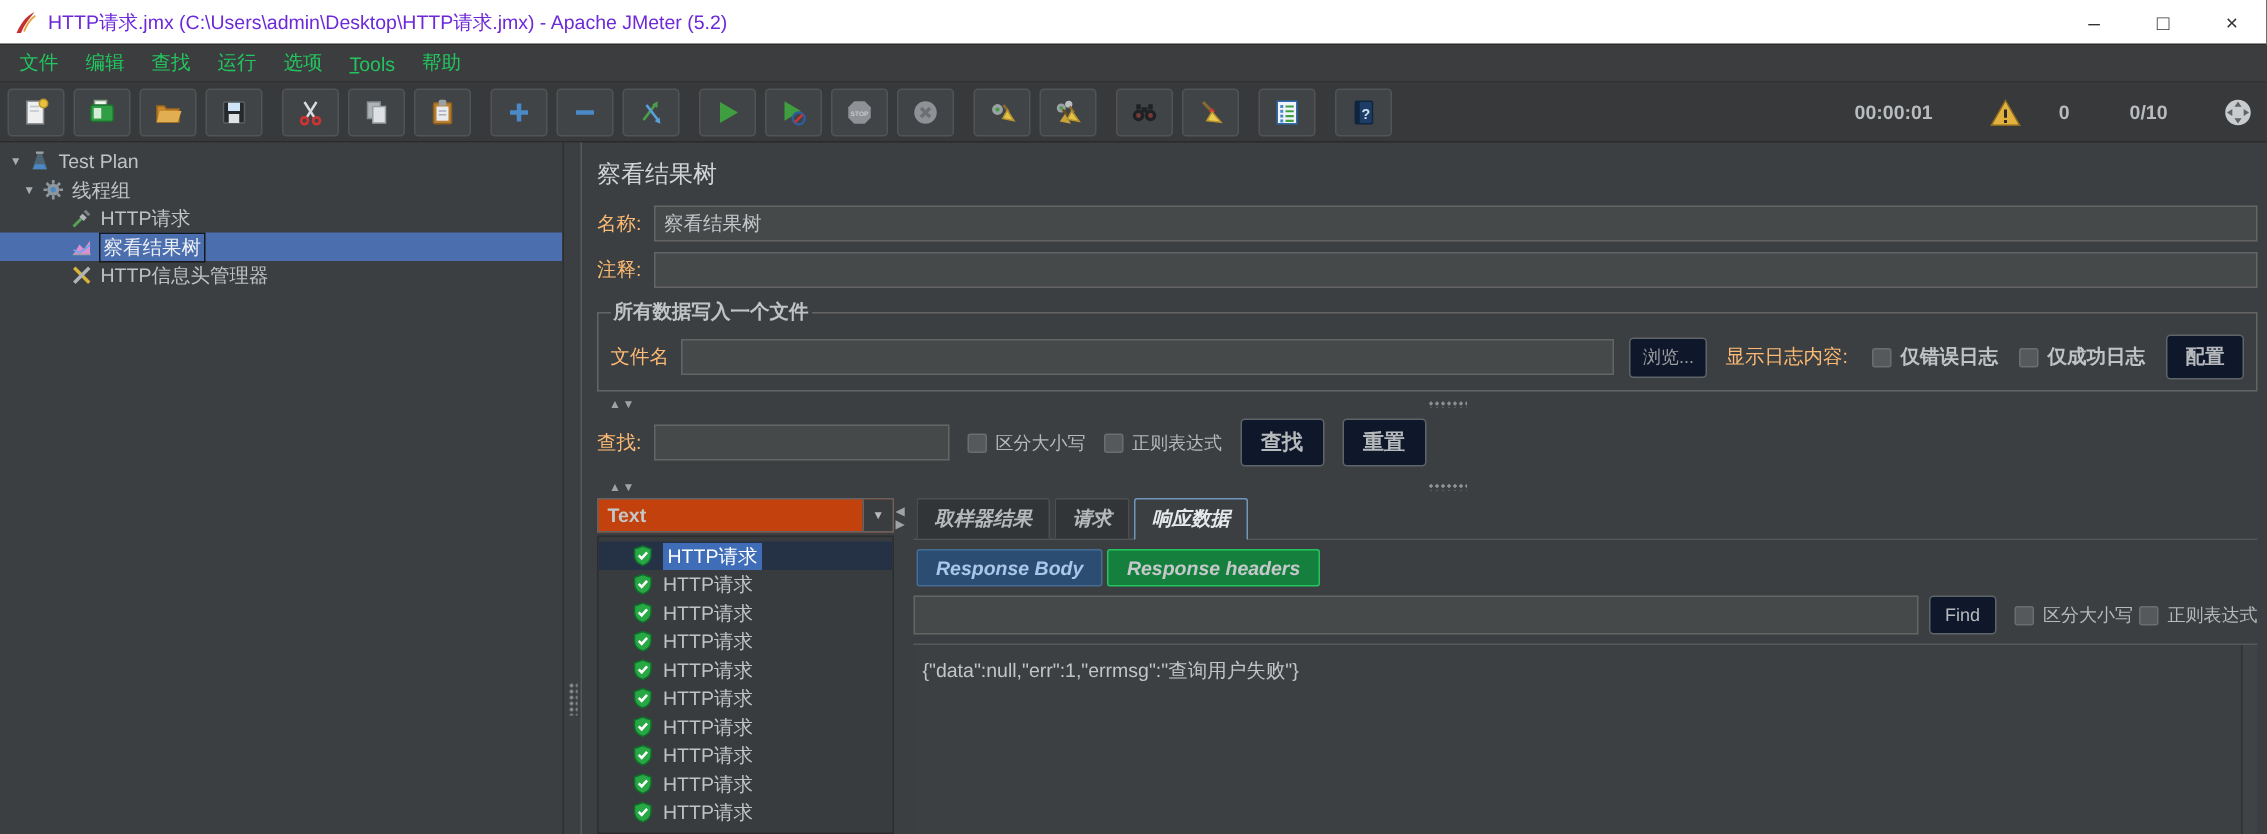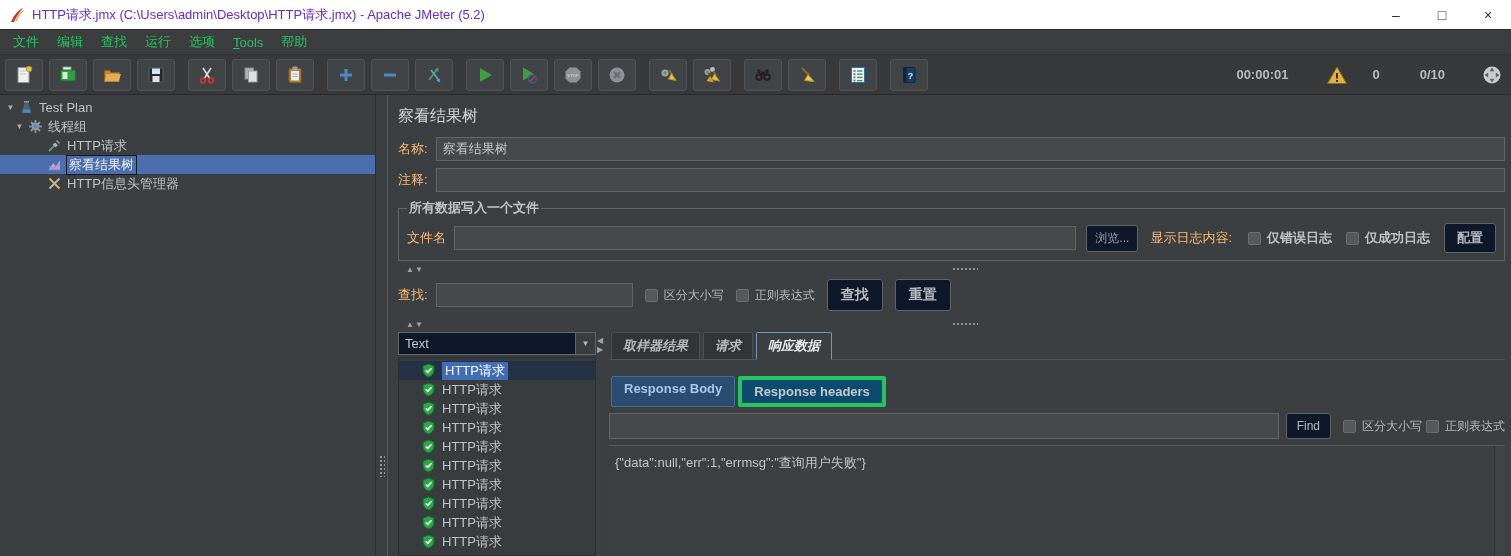--- a/index.html
+++ b/index.html
@@ -65,38 +65,38 @@
     background-image:radial-gradient(#8f9497 1px, transparent 1.2px); background-size:4px 4px; }
 
   .searchrow { display:flex; align-items:center; margin:2px 0 3px 0; height:36px; }
   .searchrow .tin { width:197px; flex:none; }
   .slab { font-size:12px; color:#b6b9bb; margin:0 12px 0 6px; white-space:nowrap; }
   .btn.action { padding:6px 13px; font-size:14px; margin-right:12px; }
 
   
   .bottom { flex:1; display:flex; margin-top:2px; min-height:0; }
   .leftcol { width:198px; flex:none; display:flex; flex-direction:column; }
-  .combo { height:23px; background:#0f172a; border:1px solid #646464; display:flex; align-items:center; }
+  .combo { height:23px; background:#c2410c; border:1px solid #646464; display:flex; align-items:center;font-weight:bold; }
   .combo .cval { flex:1; padding-left:6px; color:#c4c7c9; font-size:13px; }
   .combo .carr { width:20px; align-self:stretch; border-left:1px solid #646464; background:#3a3d3f; display:flex; align-items:center; justify-content:center; font-size:8px; color:#b6babd; }
   .rlist { flex:1; margin-top:2px; background:#393c3e; border:1px solid #2b2d2f; overflow:hidden; padding-top:3px; }
   .litem { height:19px; display:flex; align-items:center; padding-left:22px; color:#c0c3c5; font-size:13px; white-space:nowrap; }
   .litem .licon { margin-right:6px; display:flex; }
   .litem.sel { background:#253246; }
   .litem.sel .ltxt { background:#3f6db8; color:#fff; padding:0 3px; }
 
   .vsplit { width:13px; flex:none; position:relative; }
   .vsplit .arrs { position:absolute; top:4px; left:1px; display:flex; flex-direction:column; line-height:9px; font-size:8px; color:#9fa3a6; }
 
   .rightcol { flex:1; display:flex; flex-direction:column; min-width:0; }
   .tabs { display:flex; border-bottom:1px solid #515558; padding-left:2px;font-style:italic; }
   .tab { padding:4px 11px 4px 11px; font-weight:bold; font-size:13px; color:#b6b9bb; background:#323537; border:1px solid #4c4f51; border-bottom:none; margin-right:3px; border-radius:2px 2px 0 0; }
   .tab.active { background:#3c3f41; border:1px solid #6f97bd; border-bottom:1px solid #3c3f41; margin-bottom:-1px; color:#e6e9eb; }
-  .subtabs { display:flex; margin-top:16px; padding-left:2px; }
-  .subtab { padding:4px 12px; font-weight:bold; font-size:13px; color:#c6c9cb; background:#0c4a6e; border:4px solid #22c55e; margin-right:3px; border-radius:2px; }
+  .subtabs { display:flex; margin-top:6px; padding-left:2px;font-style:italic; }
+  .subtab { padding:4px 12px; font-weight:bold; font-size:13px; color:#c6c9cb; background:#15803d; border:1px solid #22c55e; margin-right:3px; border-radius:2px; }
   .subtab.active { background:#2c4d72; border:1px solid #456d94; color:#a9c7e8; }
   .findrow { display:flex; align-items:center; margin-top:5px; height:28px; }
   .findrow .tin { height:26px; }
   .findrow .btn { font-size:12px; font-weight:normal; padding:5px 10px; margin-left:7px; }
   .findrow .slab { margin-right:4px; }
   .response { flex:1; border-top:1px solid #55595b; margin-top:5px; position:relative; background:#3c4043; }
   .rbody { padding:8px 6px; color:#c2c5c7; font-size:13px; white-space:pre-wrap; word-break:break-all; }
   .scrolltrack { position:absolute; right:0; top:0; bottom:0; width:11px; background:#3f4345; border-left:1px solid #2e3133; }
 </style>
 </head>

